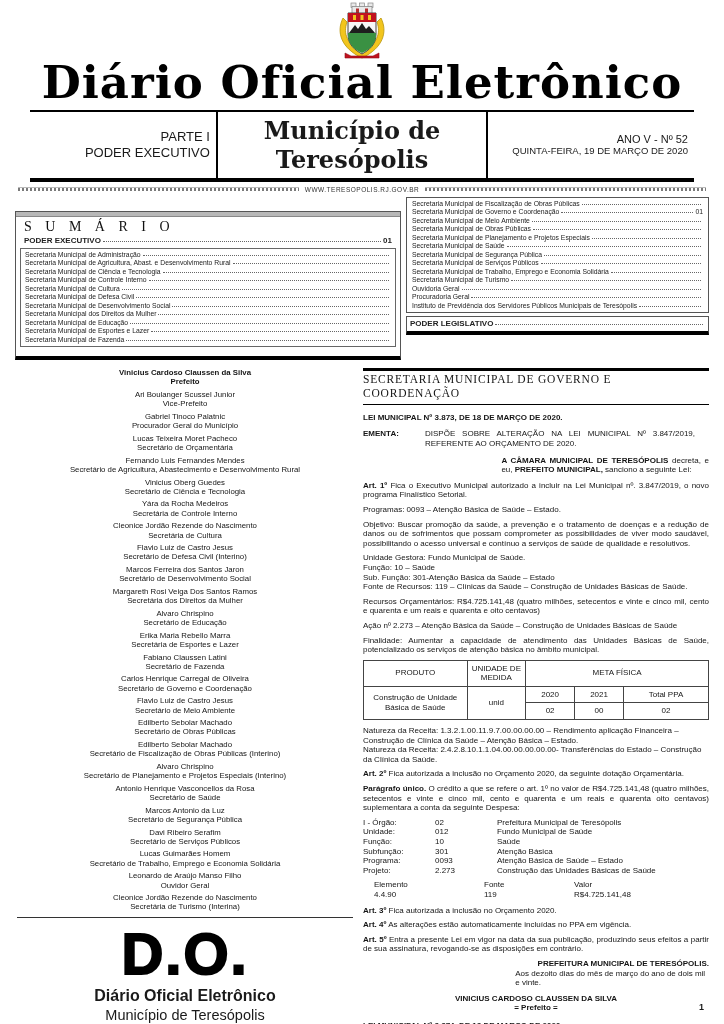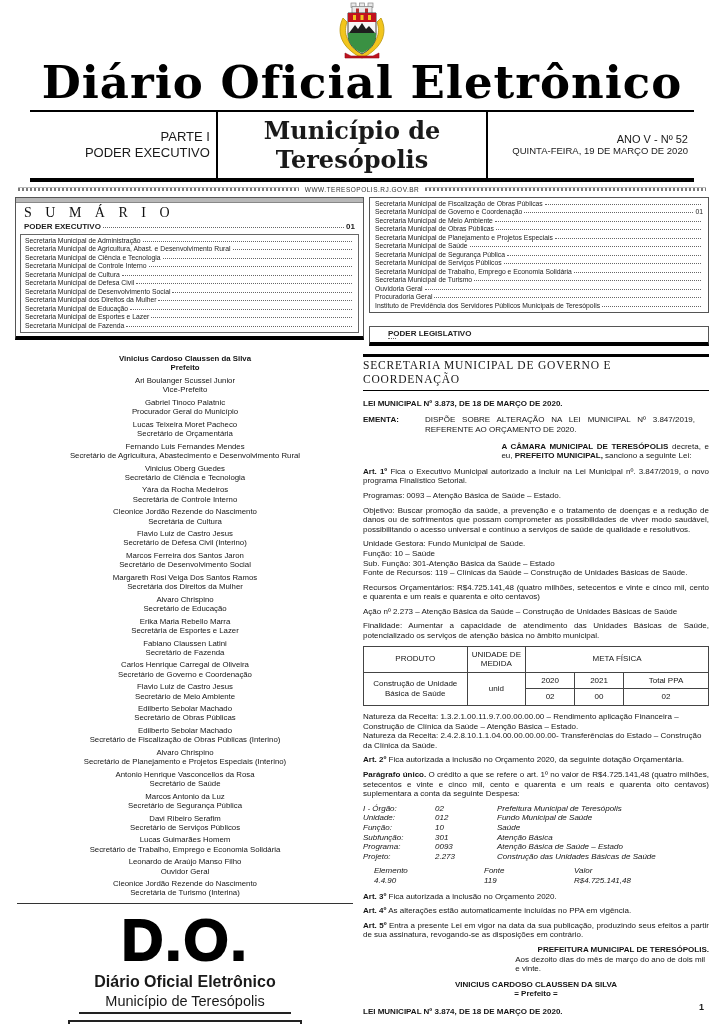--- a/index.html
+++ b/index.html
@@ -29,30 +29,30 @@
   .hb-right .l1 { font-size: 11px; }
   .hb-right .l2 { font-size: 9.5px; margin-top: 0; }
   .url-row { display: flex; align-items: center; gap: 6px; margin: 4px 18px 0; }
   .squiggle { flex: 1; height: 4px;
     background: repeating-linear-gradient(90deg, #7a7a7a 0 2px, transparent 2px 4px);
     border-top: 1px solid #bbb; }
   .url-row span { font-size: 6.5px; color: #333; letter-spacing: 0.5px; white-space: nowrap; }
 
   
   .summary { display: flex; gap: 5px; margin: 4px 15px 0; align-items: flex-start; }
-  .sum-left { width: 349px; border: 1px solid #555; border-bottom: 4px solid #000; padding-bottom: 3px; }
+  .sum-left { width: 386px; border: 1px solid #555; border-bottom: 4px solid #000; padding-bottom: 9px; margin-top: 14px; }
   .gray-strip { height: 5px; background: #b8b8b8; border-bottom: 1px solid #888; }
   .sum-title { font-family: "Liberation Serif", serif; font-size: 14px; letter-spacing: 5px; padding: 2px 8px 1px; color: #111; }
   .toc-line { display: flex; align-items: baseline; font-size: 6.8px; line-height: 1.25; color: #222; }
   .toc-line .leader { flex: 1; border-bottom: 1px dotted #666; margin: 0 2px; transform: translateY(-1px); min-width: 8px; }
   .toc-exec { font-weight: bold; font-size: 8px; padding: 0 8px 2px; }
   .sum-items { border: 1px solid #666; margin: 0 4px; padding: 2px 4px; }
   .sum-right { flex: 1; }
   .sum-right .sum-items { border: 1px solid #555; margin: 0; padding: 2px 5px; }
-  .legis-box { border: 1px solid #555; border-bottom: 4px solid #000; margin-top: 13px; padding: 2px 16px; font-weight: bold; font-size: 8px; flex-direction: column; }
+  .legis-box { border: 1px solid #555; border-bottom: 4px solid #000; margin-top: 3px; padding: 2px 3px; font-weight: bold; font-size: 8px; }
 
   
   .columns { display: flex; gap: 8px; margin: 8px 15px 0; }
   .col-left { width: 340px; }
   .officials-list { text-align: center; }
   .official-entry { margin-bottom: 3.5px; font-size: 7.8px; line-height: 1.18; color: #151515; }
   .officials-list .official-entry:first-of-type { font-weight: bold; }
   .left-divider { border-top: 1.5px solid #333; margin: 5px 2px 8px; }
   .do-masthead { text-align: center; }
   .do-abbr { font-weight: bold; font-size: 58px; line-height: 0.95; letter-spacing: 2px; color: #000;
@@ -72,21 +72,21 @@
   .law-heading { font-weight: bold; margin-bottom: 7px; text-align: left; }
   .ementa-row { display: flex; margin-bottom: 7px; }
   .ementa-row .lab { font-weight: bold; width: 62px; flex: none; }
   .ementa-row .txt { flex: 1; padding-right: 14px; }
   .decreta { width: 60%; margin-left: 40%; margin-bottom: 6px; }
   .tight-lines { margin-bottom: 5px; text-align: left; }
   .meta-table { width: 100%; border-collapse: collapse; margin: 3px 0 6px; }
   .meta-table th, .meta-table td { border: 1px solid #444; font-size: 8px; text-align: center; padding: 3px 2px; }
   .meta-table th { font-weight: normal; }
   .dotacao { text-align: left; margin-bottom: 5px; }
-  .dot-row { display: grid; grid-template-columns: 72px 62px 1fr; font-style: italic; }
+  .dot-row { display: grid; grid-template-columns: 72px 62px 1fr; }
   .elemento { text-align: left; margin-bottom: 6px; }
   .elemento .dot-row { grid-template-columns: 110px 90px 1fr; padding-left: 11px; }
   .closing { width: 56%; margin-left: 44%; margin-bottom: 6px; text-align: left; }
   .sig-block { text-align: center; margin: 2px 0 8px; font-weight: bold; }
   .hang { padding-left: 52px; text-indent: -52px; text-transform: none; }
   .b { font-weight: bold; text-align: right; }
   .page-number { position: absolute; right: 20px; bottom: 12px; font-size: 9px; font-weight: bold; }
 </style>
 </head>
 <body>

